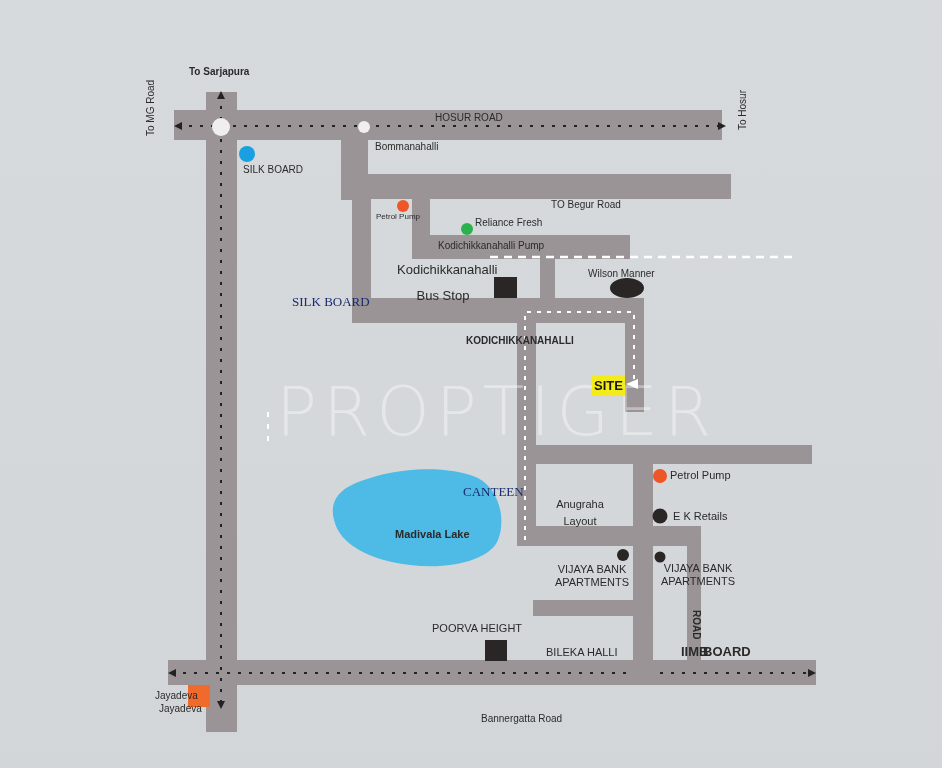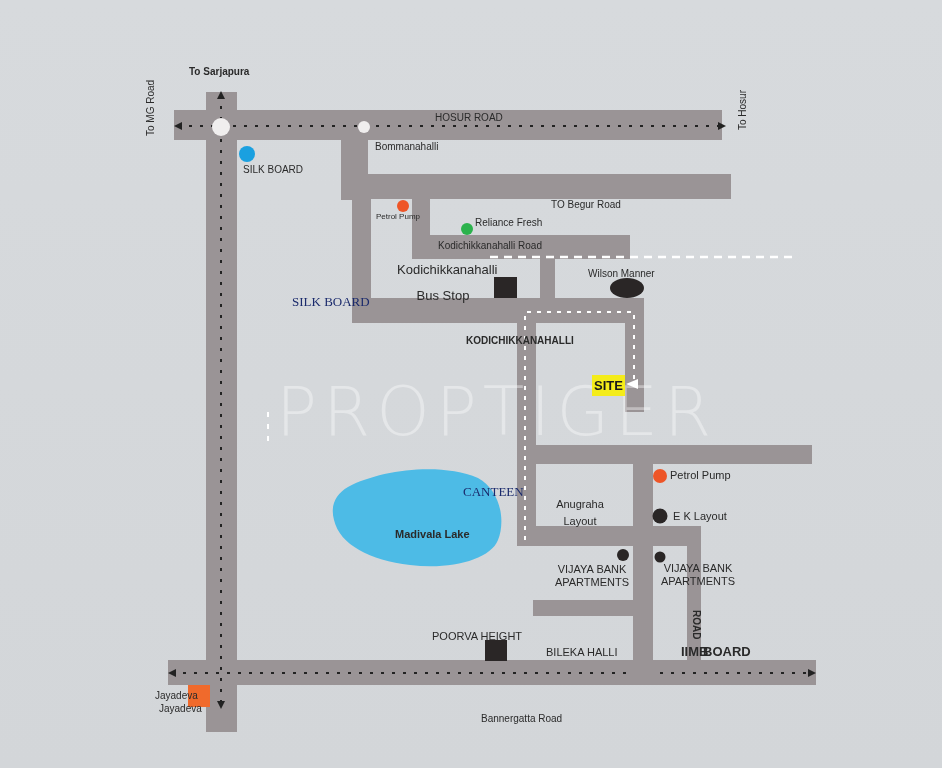--- a/index.html
+++ b/index.html
@@ -119,21 +119,21 @@
   </svg>
 
   <div class="watermark">PROPTIGER</div>
 
   <div class="lbl s10" style="left:189px; top:66px;font-weight:bold;">To Sarjapura</div>
   <div class="lbl s10 vert" style="left:145px; top:136px;">To MG Road</div>
   <div class="lbl s10 vert" style="left:737px; top:130px;">To Hosur</div>
 
   <div class="lbl s10" style="left:435px; top:112px;">HOSUR ROAD</div>
   <div class="lbl s10" style="left:551px; top:180px;margin-top:19px;">TO Begur Road</div>
-  <div class="lbl s10" style="left:438px; top:240px;">Kodichikkanahalli Road</div>
+  <div class="lbl s10" style="left:438px; top:240px;">Kodichikkanahalli Pump</div>
   <div class="lbl s10" style="left:481px; top:713px;">Bannergatta Road</div>
   <div class="lbl s10 bold vert-cw" style="left:702px; top:610px;">ROAD</div>
 
   <div class="lbl s10" style="left:375px; top:141px;text-align:center;">Bommanahalli</div>
   <div class="lbl s10" style="left:243px; top:164px;">SILK BOARD</div>
   <div class="lbl serif-blue" style="left:292px; top:295px;">SILK BOARD</div>
   <div class="lbl" style="left:376px; top:213px; font-size:8px;">Petrol Pump</div>
   <div class="lbl s12" style="left:475px; top:217px;">Reliance Fresh</div>
   <div class="lbl s13 center" style="left:397px; top:263px; width:92px;">
     <div>Kodichikkanahalli</div>
@@ -142,30 +142,30 @@
   <div class="lbl s10" style="left:588px; top:268px;">Wilson Manner</div>
   <div class="lbl s10 bold" style="left:466px; top:335px;">KODICHIKKANAHALLI</div>
   <div class="site" style="left:592px; top:375px;">SITE</div>
   <div class="lbl serif-blue" style="left:463px; top:485px;">CANTEEN</div>
   <div class="lbl s11 bold" style="left:395px; top:528px;">Madivala Lake</div>
   <div class="lbl s11 center" style="left:552px; top:498px; width:56px;">
     <div>Anugraha</div>
     <div style="margin-top:5px;">Layout</div>
   </div>
   <div class="lbl s11" style="left:670px; top:469px;">Petrol Pump</div>
-  <div class="lbl s11" style="left:673px; top:510px;">E K Layout</div>
+  <div class="lbl s11" style="left:673px; top:510px;">E K Retails</div>
   <div class="lbl s11 center" style="left:552px; top:563px; width:80px;">
     <div>VIJAYA BANK</div>
     <div style="margin-top:1px;">APARTMENTS</div>
   </div>
   <div class="lbl s11 center" style="left:657px; top:562px; width:82px;">
     <div>VIJAYA BANK</div>
     <div style="margin-top:1px;">APARTMENTS</div>
   </div>
-  <div class="lbl s11" style="left:432px; top:622px;margin-top:8px;">POORVA HEIGHT</div>
+  <div class="lbl s11" style="left:432px; top:622px;">POORVA HEIGHT</div>
   <div class="lbl s11" style="left:546px; top:646px;">BILEKA HALLI</div>
   <div class="lbl s13 bold" style="left:655px; top:645px;padding-left:26px;">IIMB</div>
   <div class="lbl s13 bold" style="left:703px; top:645px;">BOARD</div>
   <div class="lbl s10" style="left:155px; top:689px; line-height:1.3;">
     <div>Jayadeva</div>
     <div style="padding-left:4px;">Jayadeva</div>
   </div>
 </div>
 
 </body></html>

